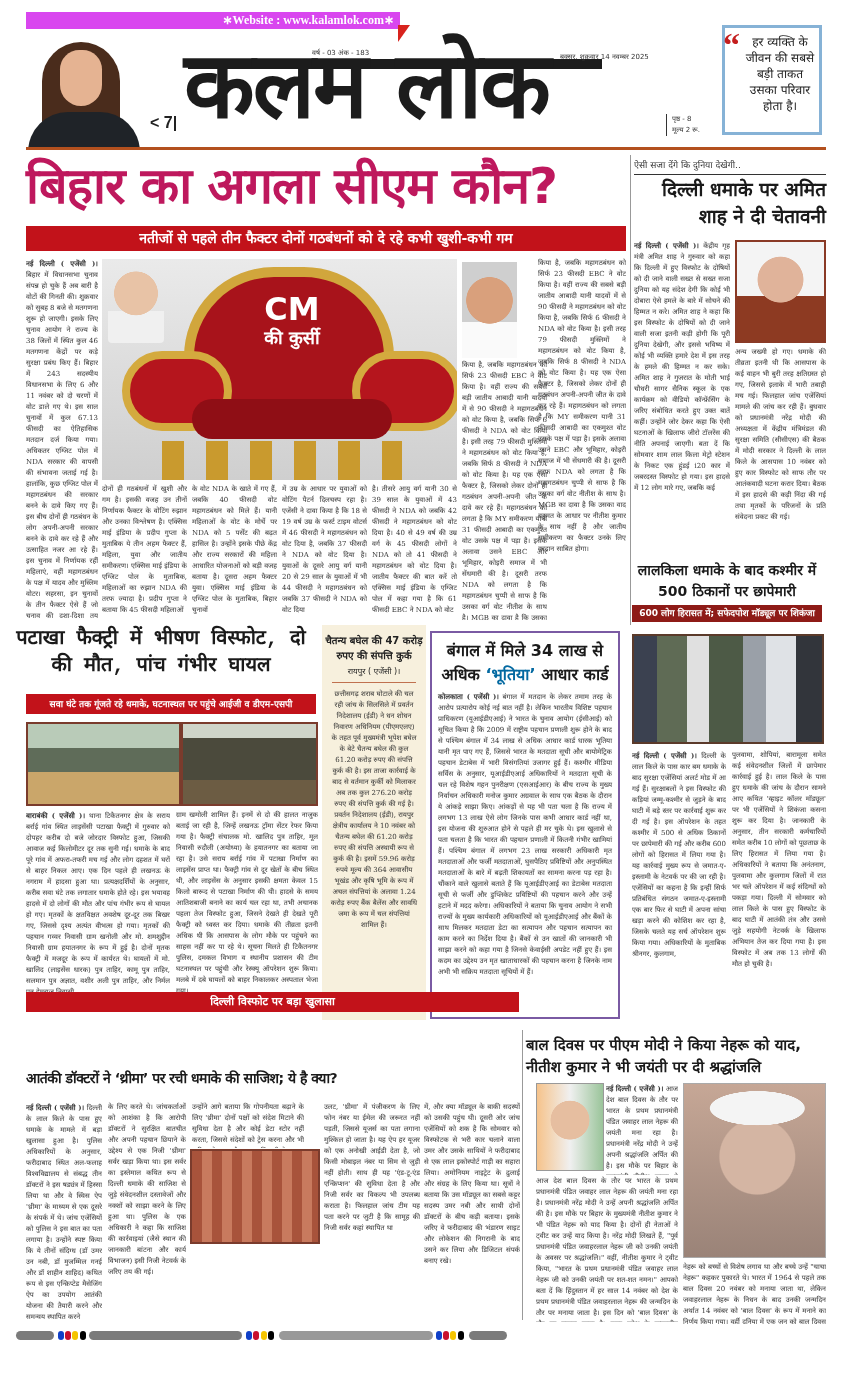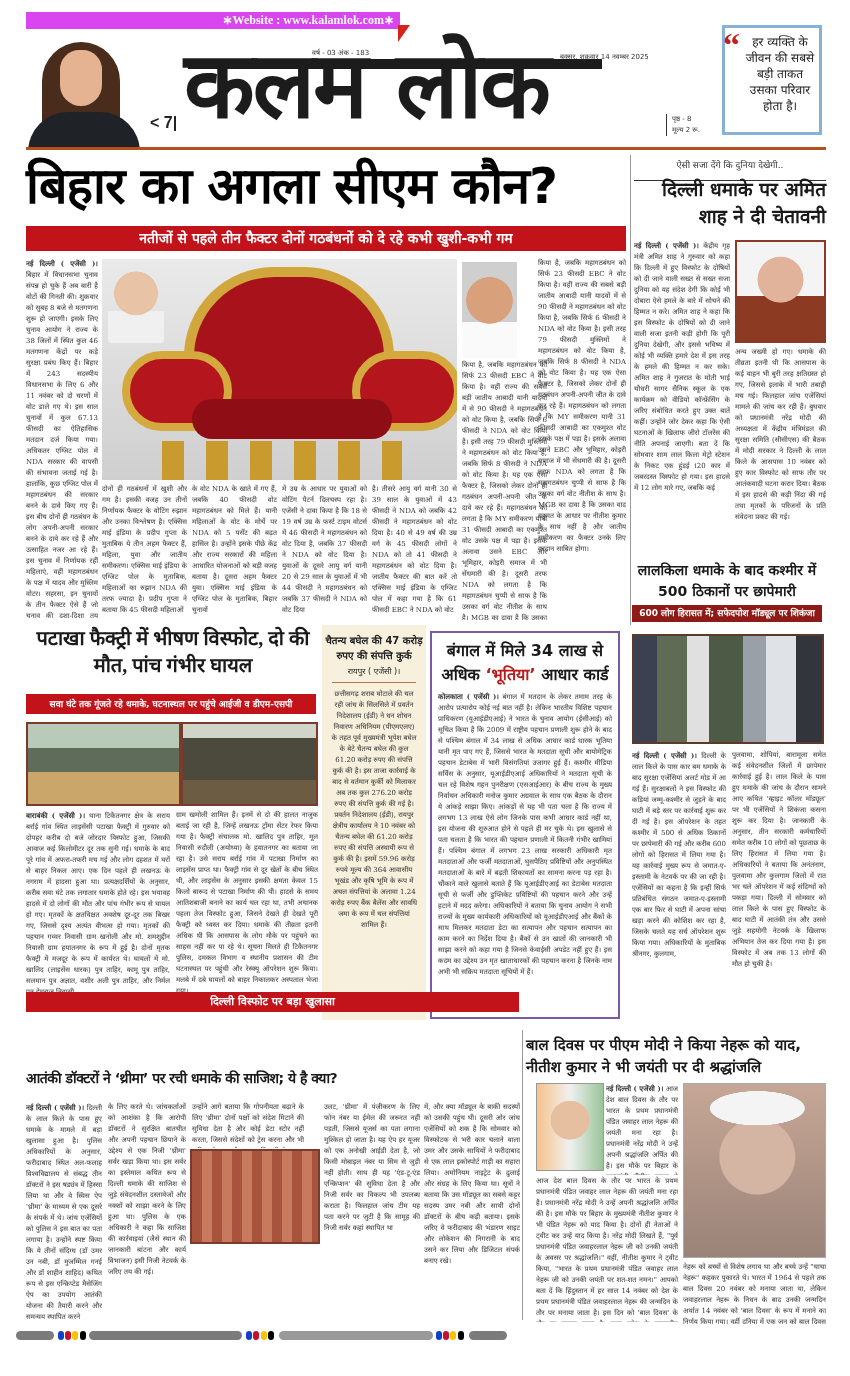--- a/index.html
+++ b/index.html
@@ -15,53 +15,53 @@
 .pno{left:150px;top:114px;font-family:"Liberation Sans",sans-serif;font-size:16px;font-weight:bold}
 .masthead{left:184px;top:40px;font-family:"DejaVu Sans",sans-serif;font-weight:900;font-size:92px;line-height:1;color:#1c1c1c;letter-spacing:-2px}
 .mast-line{left:188px;top:59px;width:414px;height:10px;background:#1c1c1c}
 .meta-issue{left:312px;top:48px;font-size:7px;color:#333;font-family:"DejaVu Sans",sans-serif}
 .meta-date{left:560px;top:52px;font-size:7px;color:#333;font-family:"DejaVu Sans",sans-serif}
 .meta-page{left:666px;top:114px;font-size:7px;line-height:11px;color:#333;font-family:"DejaVu Sans",sans-serif;border-left:1px solid #333;padding-left:5px}
 .quote-box{left:722px;top:25px;width:100px;height:110px;border:3px solid #86b2d6;background:#fff;padding:6px 4px}
 .quote-box .qm{position:absolute;left:-2px;top:-2px;color:#c41e1e;font-size:34px;font-weight:bold;font-family:"Liberation Serif",serif}
 .quote-box p{font-size:12px;line-height:16px;text-align:center;margin-left:16px;font-family:"DejaVu Sans",sans-serif}
 .rule-top{left:26px;top:147px;width:800px;height:3px;background:#b3501e}
-.big-head{left:26px;top:155px;font-family:"DejaVu Sans",sans-serif;font-weight:900;font-size:50px;line-height:62px;color:#000000;letter-spacing:-1px}
+.big-head{left:26px;top:155px;font-family:"DejaVu Sans",sans-serif;font-weight:900;font-size:50px;line-height:62px;color:#be185d;letter-spacing:-1px}
 .red-strip{background:#c2121a;color:#fff;font-family:"DejaVu Sans",sans-serif;text-align:center;font-weight:bold}
 .strip1{left:26px;top:226px;width:600px;height:25px;font-size:14px;line-height:25px}
 .col-text{font-size:7px;line-height:11px;text-align:justify;font-family:"DejaVu Serif",serif;color:#333}
 .col-text b{font-weight:bold}
 .chair-img{left:102px;top:259px;width:355px;height:221px;background:linear-gradient(180deg,#eaeaea,#cfcfcf);overflow:hidden}
 .chair-back{position:absolute;left:82px;top:8px;width:210px;height:170px;background:#a8131b;border-radius:90px 90px 30px 30px;border:10px solid #d1a63c}
 .chair-arm-l{position:absolute;left:20px;top:92px;width:110px;height:80px;background:#b5151d;border-radius:50px;border:8px solid #d4aa3e}
 .chair-arm-r{position:absolute;left:250px;top:92px;width:110px;height:80px;background:#b5151d;border-radius:50px;border:8px solid #d4aa3e}
 .chair-seat{position:absolute;left:90px;top:140px;width:200px;height:40px;background:#8f0e15;border-radius:20px}
 .chair-legs{position:absolute;left:60px;top:182px;width:240px;height:40px;background:repeating-linear-gradient(90deg,#c99a2e 0 22px,transparent 22px 44px)}
 .cm-label{position:absolute;left:140px;top:32px;width:100px;text-align:center;color:#fff;font-family:"DejaVu Sans",sans-serif;font-weight:bold}
 .cm-label .a{font-size:32px;line-height:36px;display:block}
 .cm-label .b{font-size:18px;line-height:22px;display:block}
 .nitish{position:absolute;left:6px;top:4px;width:56px;height:80px;background:radial-gradient(circle at 50% 38%,#e8c3a6 0 38%,transparent 39%),linear-gradient(180deg,transparent 60%,#f0f0f0 60%);border-radius:4px}
 .tejashwi{left:462px;top:262px;width:55px;height:96px;background:radial-gradient(circle at 50% 40%,#d9a07c 0 36%,transparent 37%),linear-gradient(180deg,#cfcfcf 0 62%,#fafafa 62%)}
-.right-tag{left:634px;top:158px;width:192px;font-size:9px;text-align:center;color:#333;font-family:"DejaVu Sans",sans-serif;border-bottom:1px solid #333;padding-bottom:9px}
+.right-tag{left:634px;top:158px;width:192px;font-size:9px;color:#333;font-family:"DejaVu Sans",sans-serif;border-bottom:1px solid #333;padding-bottom:3px}
 .right-head{left:634px;top:176px;width:192px;text-align:right;font-family:"DejaVu Sans",sans-serif;font-weight:900;font-size:19px;line-height:27px;color:#1a1a1a}
 .amit{left:735px;top:240px;width:91px;height:103px;border:2px solid #8a3a26;background:radial-gradient(circle at 50% 38%,#e0b39a 0 30%,transparent 31%),linear-gradient(180deg,#f4f4f4 0 55%,#8d3a22 55%)}
 .kashmir-head{left:628px;top:560px;width:198px;text-align:center;font-family:"DejaVu Sans",sans-serif;font-weight:900;font-size:14px;line-height:21px;color:#1a1a1a}
 .kashmir-strip{left:632px;top:605px;width:190px;height:17px;background:#8e1b17;color:#fff;font-family:"DejaVu Sans",sans-serif;font-weight:bold;font-size:9px;text-align:center;line-height:17px}
 .kashmir-img{left:632px;top:634px;width:192px;height:110px;border:2px solid #5b3a2a;background:linear-gradient(90deg,#3b4150 0 12%,#5f6b55 12% 28%,#e0e0e0 28% 40%,#4d5a46 40% 58%,#9aa0a8 58% 70%,#dfe2e6 70% 86%,#32353b 86%)}
-.cracker-head{left:28px;top:625px;width:290px;text-align:center;font-family:Liberation Serif, serif;font-weight:900;font-size:20px;line-height:27px;color:#1a1a1a}
+.cracker-head{left:16px;top:625px;width:290px;text-align:center;font-family:Liberation Mono, monospace;font-weight:900;font-size:20px;line-height:27px;color:#1a1a1a}
 .strip2{left:26px;top:694px;width:290px;height:20px;font-size:9px;line-height:20px}
 .cracker-img1{left:26px;top:722px;width:155px;height:84px;border:2px solid #7a3b2c;background:linear-gradient(180deg,#b9cbb8 0 30%,#5f6c59 30% 60%,#caa66a 60%)}
 .cracker-img2{left:181px;top:722px;width:137px;height:84px;border:2px solid #7a3b2c;background:linear-gradient(180deg,#cfd5c9 0 18%,#4b4a3c 18% 70%,#6c5c43 70%)}
 .side-box{left:322px;top:625px;width:104px;height:395px;background:#f7f0dd}
 .side-box h3{font-family:"DejaVu Sans",sans-serif;font-size:10px;font-weight:bold;text-align:center;line-height:15px;padding-top:8px}
 .side-box .city{font-size:8px;text-align:center;border-bottom:1px solid #c0714f;margin:2px 10px 6px;padding-bottom:6px;font-family:"DejaVu Sans",sans-serif}
 .side-box .col-text{padding:0 8px;text-align:center}
 .bengal-box{left:430px;top:631px;width:190px;height:388px;border:2px solid #7a5aa3}
 .bengal-head{text-align:center;font-family:"DejaVu Sans",sans-serif;font-weight:900;font-size:16px;line-height:24px;color:#1a1a1a;padding-top:6px}
-.bengal-head em{font-style:normal;color:#b91c1c}
+.bengal-head em{font-style:normal;color:#0369a1}
 .bengal-box .col-text{padding:4px 6px}
 .strip3{left:26px;top:992px;width:493px;height:20px;font-size:11px;line-height:20px}
 .terror-head{left:26px;top:1060px;width:495px;font-family:"DejaVu Sans",sans-serif;font-weight:900;font-size:14px;line-height:36px;color:#1a1a1a;letter-spacing:-0.5px}
 .nehru-head{left:526px;top:1034px;width:300px;text-align:left;font-family:"DejaVu Sans",sans-serif;font-weight:bold;font-size:15px;line-height:22px;color:#1a1a1a}
 .modi-img{left:536px;top:1083px;width:68px;height:88px;border:1px solid #999;background:radial-gradient(circle at 50% 42%,#e6bea0 0 32%,transparent 33%),linear-gradient(90deg,#f6c38b,#f0f0f0 50%,#9ac49a)}
 .nehru-img{left:683px;top:1083px;width:143px;height:175px;border:1px solid #aaa;background:radial-gradient(ellipse 34% 10% at 52% 14%,#f4f4f4 98%,transparent),radial-gradient(circle at 52% 42%,#d4b5a3 0 30%,transparent 31%),linear-gradient(180deg,#c6a796,#9a8378)}
 .police-img{left:190px;top:1149px;width:130px;height:95px;border:2px solid #7a3b2c;background:repeating-linear-gradient(90deg,#a8533b 0 10px,#c87a5e 10px 20px)}
 .footer-bar{top:1331px;height:9px;background:#7b7b7b;border-radius:5px}
 .dot{top:1331px;width:6px;height:9px;border-radius:3px}
 .sep-v{width:1px;background:#999}
@@ -96,20 +96,24 @@
 <div class="abs big-head">बिहार का अगला सीएम कौन?</div>
 <div class="abs red-strip strip1">नतीजों से पहले तीन फैक्टर दोनों गठबंधनों को दे रहे कभी खुशी-कभी गम</div>
 <div class="abs col-text" style="left:26px;top:258px;width:72px;height:360px;overflow:hidden"><b>नई दिल्ली ( एजेंसी )।</b> <span>बिहार में विधानसभा चुनाव संपन्न हो चुके हैं अब बारी है वोटों की गिनती की। शुक्रवार को सुबह 8 बजे से मतगणना शुरू हो जाएगी। इसके लिए चुनाव आयोग ने राज्य के 38 जिलों में स्थित कुल 46 मतगणना केंद्रों पर कड़े सुरक्षा प्रबंध किए हैं। बिहार में 243 सदस्यीय विधानसभा के लिए 6 और 11 नवंबर को दो चरणों में वोट डाले गए थे। इस साल चुनावों में कुल 67.13 फीसदी का ऐतिहासिक मतदान दर्ज किया गया। अधिकतर एग्जिट पोल में NDA सरकार की वापसी की संभावना जताई गई है। हालांकि, कुछ एग्जिट पोल में महागठबंधन की सरकार बनने के दावे किए गए हैं। इस बीच दोनों ही गठबंधन के लोग अपनी-अपनी सरकार बनने के दावे कर रहे हैं और उत्साहित नजर आ रहे हैं। इस चुनाव में निर्णायक रहीं महिलाएं, वहीं महागठबंधन के पक्ष में यादव और मुस्लिम वोटर। सहरसा, इन चुनावों के तीन फैक्टर ऐसे हैं जो चुनाव की दशा-दिशा तय करने वाले हैं। एग्जिट पोल में उनके रुझानों से</span></div>
 <div class="abs chair-img">
   <div class="chair-back"></div>
     <div class="chair-arm-l"></div>
     <div class="chair-arm-r"></div>
     <div class="chair-seat"></div>
     <div class="chair-legs"></div>
   <div class="nitish"></div>
+  <div class="cm-label">
+      <span class="a">CM</span>
+      <span class="b">की कुर्सी</span>
+    </div>
 </div>
 <div class="abs tejashwi"></div>
 <div class="abs col-text" style="left:102px;top:484px;width:85px;height:136px;overflow:hidden">दोनों ही गठबंधनों में खुशी और गम है। इसकी वजह उन तीनों निर्णायक फैक्टर के वोटिंग रुझान और उनका विश्लेषण है। एक्सिस माई इंडिया के प्रदीप गुप्ता के मुताबिक ये तीन अहम फैक्टर हैं, महिला, युवा और जातीय समीकरण। एक्सिस माई इंडिया के एग्जिट पोल के मुताबिक, महिलाओं का रुझान NDA की तरफ ज्यादा है। प्रदीप गुप्ता ने बताया कि 45 फीसदी महिलाओं</div>
 <div class="abs col-text" style="left:192px;top:484px;width:85px;height:136px;overflow:hidden">के वोट NDA के खाते में गए हैं, जबकि 40 फीसदी वोट महागठबंधन को मिले हैं। यानी महिलाओं के वोट के मोर्चे पर NDA को 5 पर्सेंट की बढ़त हासिल है। उन्होंने इसके पीछे केंद्र और राज्य सरकारों की महिला आधारित योजनाओं को बड़ी वजह बताया है। दूसरा अहम फैक्टर युवा। एक्सिस माई इंडिया के एग्जिट पोल के मुताबिक, बिहार चुनावों</div>
 <div class="abs col-text" style="left:282px;top:484px;width:85px;height:136px;overflow:hidden">में उम्र के आधार पर युवाओं को वोटिंग पैटर्न दिलचस्प रहा है। एजेंसी ने दावा किया है कि 18 से 19 वर्ष उम्र के फर्स्ट टाइम वोटर्स में 46 फीसदी ने महागठबंधन को वोट दिया है, जबकि 37 फीसदी ने NDA को वोट दिया है। युवाओं के दूसरे आयु वर्ग यानी 20 से 29 साल के युवाओं में भी 44 फीसदी ने महागठबंधन को जबकि 37 फीसदी ने NDA को वोट दिया</div>
 <div class="abs col-text" style="left:372px;top:484px;width:85px;height:136px;overflow:hidden">है। तीसरे आयु वर्ग यानी 30 से 39 साल के युवाओं में 43 फीसदी ने NDA को जबकि 42 फीसदी ने महागठबंधन को वोट दिया है। 40 से 49 वर्ष की उम्र वर्ग के 45 फीसदी लोगों ने NDA को तो 41 फीसदी ने महागठबंधन को वोट दिया है। जातीय फैक्टर की बात करें तो एक्सिस माई इंडिया के एग्जिट पोल में कहा गया है कि 61 फीसदी EBC ने NDA को वोट</div>
 <div class="abs col-text" style="left:462px;top:360px;width:85px;height:260px;overflow:hidden">किया है, जबकि महागठबंधन को सिर्फ 23 फीसदी EBC ने वोट किया है। वहीं राज्य की सबसे बड़ी जातीय आबादी यानी यादवों में से 90 फीसदी ने महागठबंधन को वोट किया है, जबकि सिर्फ 6 फीसदी ने NDA को वोट किया है। इसी तरह 79 फीसदी मुस्लिमों ने महागठबंधन को वोट किया है, जबकि सिर्फ 8 फीसदी ने NDA को वोट किया है। यह एक ऐसा फैक्टर है, जिसको लेकर दोनों ही गठबंधन अपनी-अपनी जीत के दावे कर रहे हैं। महागठबंधन को लगता है कि MY समीकरण यानी 31 फीसदी आबादी का एकमुश्त वोट उसके पक्ष में पड़ा है। इसके अलावा उसने EBC और भूमिहार, कोइरी समाज में भी सेंधमारी की है। दूसरी तरफ NDA को लगता है कि महागठबंधन चुप्पी से साफ है कि उसका वर्ग वोट नीतीश के साथ है। MGB का दावा है कि उसका वाद बहुमत के आधार पर नीतीश कुमार के साथ नहीं है और जातीय समीकरण का फैक्टर उनके लिए वरदान साबित होगा।</div>
 <div class="abs col-text" style="left:538px;top:258px;width:88px;height:362px;overflow:hidden">किया है, जबकि महागठबंधन को सिर्फ 23 फीसदी EBC ने वोट किया है। वहीं राज्य की सबसे बड़ी जातीय आबादी यानी यादवों में से 90 फीसदी ने महागठबंधन को वोट किया है, जबकि सिर्फ 6 फीसदी ने NDA को वोट किया है। इसी तरह 79 फीसदी मुस्लिमों ने महागठबंधन को वोट किया है, जबकि सिर्फ 8 फीसदी ने NDA को वोट किया है। यह एक ऐसा फैक्टर है, जिसको लेकर दोनों ही गठबंधन अपनी-अपनी जीत के दावे कर रहे हैं। महागठबंधन को लगता है कि MY समीकरण यानी 31 फीसदी आबादी का एकमुश्त वोट उसके पक्ष में पड़ा है। इसके अलावा उसने EBC और भूमिहार, कोइरी समाज में भी सेंधमारी की है। दूसरी तरफ NDA को लगता है कि महागठबंधन चुप्पी से साफ है कि उसका वर्ग वोट नीतीश के साथ है। MGB का दावा है कि उसका वाद बहुमत के आधार पर नीतीश कुमार के साथ नहीं है और जातीय समीकरण का फैक्टर उनके लिए वरदान साबित होगा।</div>
 
 <div class="abs sep-v" style="left:630px;top:155px;height:470px"></div>

